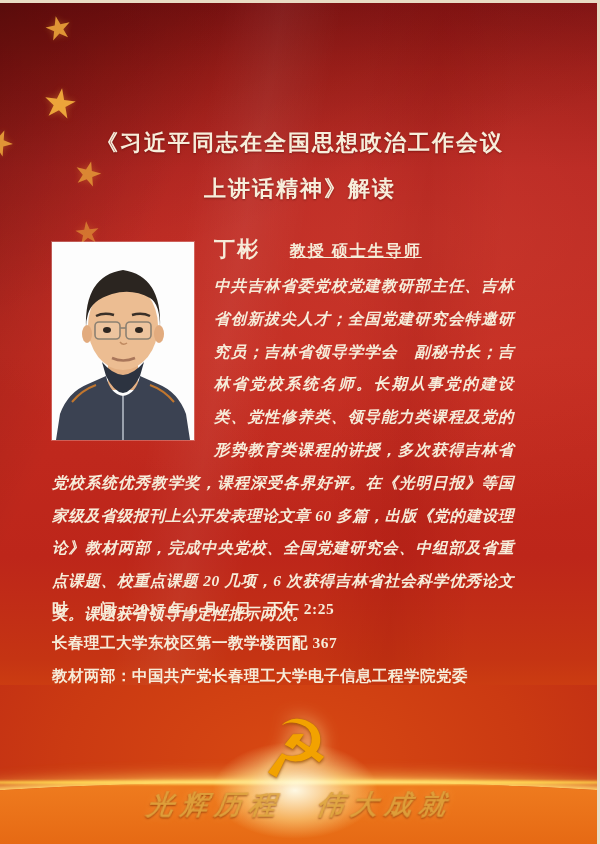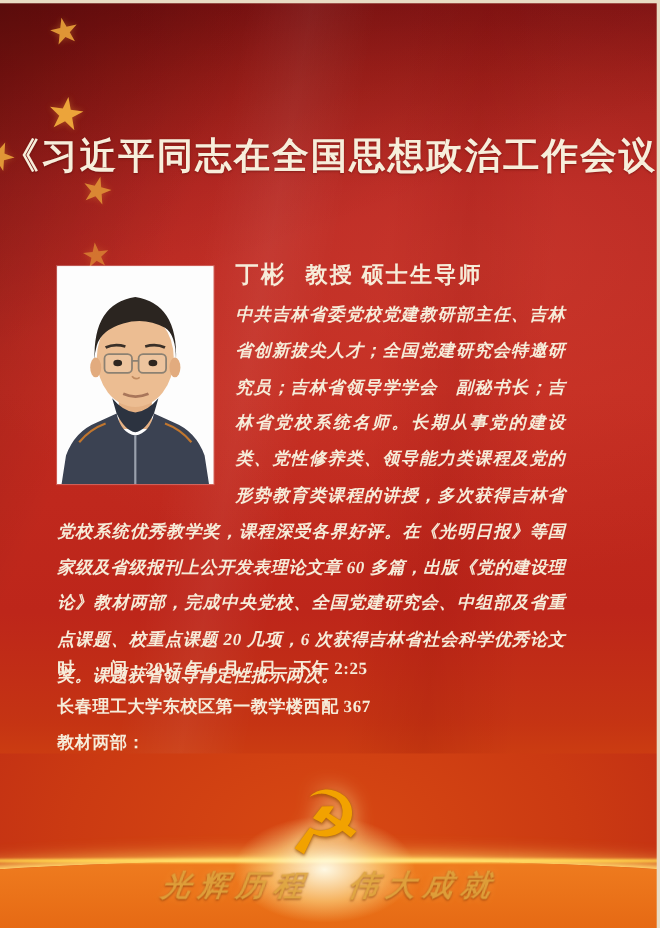--- a/index.html
+++ b/index.html
@@ -19,28 +19,28 @@
       linear-gradient(100deg, rgba(255,255,255,0) 30%, rgba(255,255,255,.05) 38%, rgba(255,255,255,0) 46%),
       linear-gradient(95deg, rgba(120,0,0,0) 55%, rgba(120,0,0,.12) 66%, rgba(120,0,0,0) 78%);
   }
   .star{position:absolute;color:#eca43a;text-shadow:0 0 6px rgba(255,180,60,.35);line-height:1;z-index:2;}
   .star1{left:44px;top:12px;font-size:32px;transform:rotate(-12deg);opacity:.9;}
   .star2{left:42px;top:84px;font-size:40px;transform:rotate(8deg);}
   .star3{left:-16px;top:126px;font-size:34px;transform:rotate(22deg);opacity:.9;}
   .star4{left:73px;top:158px;font-size:33px;transform:rotate(14deg);opacity:.78;}
   .star5{left:74px;top:218px;font-size:30px;transform:rotate(-6deg);opacity:.62;}
   .title{position:absolute;top:120px;left:0;right:0;text-align:center;color:#f7eedb;
-    font-size:33px;font-weight:700;letter-spacing:2px;line-height:46px;z-index:3;
+    font-size:22px;font-weight:700;letter-spacing:2px;line-height:46px;z-index:3;
     text-shadow:0 1px 2px rgba(60,0,0,.4);}
   .content{position:absolute;top:234px;left:52px;width:462px;color:#f6ecd9;z-index:3;}
   .photo{float:left;width:142px;height:198px;margin:8px 20px 14px 0;background:#fff;
     box-shadow:0 0 0 1px rgba(255,255,255,.25);}
   .speaker-line{font-size:15px;line-height:30px;margin:0 0 4px 0;}
   .speaker-name{font-size:21px;font-weight:700;letter-spacing:2px;}
-  .speaker-titles{font-size:20px;font-weight:600;margin-left:14px;letter-spacing:2px;}
+  .speaker-titles{font-size:16px;font-weight:600;margin-left:26px;letter-spacing:2px;text-decoration:underline;}
   .bio{font-size:15.5px;font-weight:600;line-height:32.8px;text-align:justify;letter-spacing:.5px;margin:0;font-style:italic;}
   .details{position:absolute;top:592px;left:52px;width:480px;color:#f6ecd9;z-index:3;}
   .detail-row{display:flex;font-size:15.5px;font-weight:600;line-height:33.5px;letter-spacing:.5px;}
   .detail-label{white-space:pre;}
   .footer{position:absolute;left:0;right:0;top:685px;height:159px;z-index:1;
     background:radial-gradient(ellipse 420px 260px at 49% 48%, #d84912 0%, #cb3a12 55%, #bd2a15 100%);}
   .rays{position:absolute;inset:-40px 0 0 0;
     background:repeating-conic-gradient(from -90deg at 295px 108px, rgba(255,240,205,.30) 0deg 3deg, rgba(255,240,205,0) 3deg 8.5deeg, rgba(255,240,205,0) 3deg 8.5deg);
     -webkit-mask:radial-gradient(circle at 295px 108px, #000 0%, rgba(0,0,0,.5) 40%, transparent 72%);
     mask:radial-gradient(circle at 295px 108px, #000 0%, rgba(0,0,0,.5) 40%, transparent 72%);}
@@ -70,20 +70,21 @@
   <div class="fold"></div>
 
   <span class="star star1">★</span>
   <span class="star star2">★</span>
   <span class="star star3">★</span>
   <span class="star star4">★</span>
   <span class="star star5">★</span>
 
   <div class="title">
     <div>《习近平同志在全国思想政治工作会议</div>
+    <div>上讲话精神》解读</div>
   </div>
 
   <div class="content">
     <svg class="photo" viewBox="0 0 142 198" xmlns="http://www.w3.org/2000/svg">
       <rect x="0" y="0" width="142" height="198" fill="#fdfdfd"></rect>
       <path d="M56,118 h30 v30 h-30 z" fill="#e4b083"></path>
       <ellipse cx="71" cy="84" rx="35" ry="44" fill="#ecbd92"></ellipse>
       <path d="M34,86 Q32,34 71,28 Q110,34 108,86 Q108,62 98,56 Q80,46 60,52 Q40,58 36,72 Q34,78 34,86 Z" fill="#2b2520"></path>
       <ellipse cx="35" cy="92" rx="5" ry="9" fill="#e2ab7e"></ellipse>
       <ellipse cx="107" cy="92" rx="5" ry="9" fill="#e2ab7e"></ellipse>
@@ -112,20 +113,21 @@
   <div class="details">
     <div class="detail-row">
       <span class="detail-label">时　　间：</span>
       <span class="detail-value">2017 年 6 月 7 日　下午 2:25</span>
     </div>
     <div class="detail-row">
       <span class="detail-value">长春理工大学东校区第一教学楼西配 367</span>
     </div>
     <div class="detail-row">
       <span class="detail-label">教材两部：</span>
+      <span class="detail-value">中国共产党长春理工大学电子信息工程学院党委</span>
     </div>
   </div>
 
   <div class="footer">
     <div class="rays"></div>
     <div class="horizon"></div>
     <div class="horizon-line"></div>
     <div class="glow"></div>
     <div class="emblem">☭</div>
     <div class="slogan">光辉历程　伟大成就</div>

